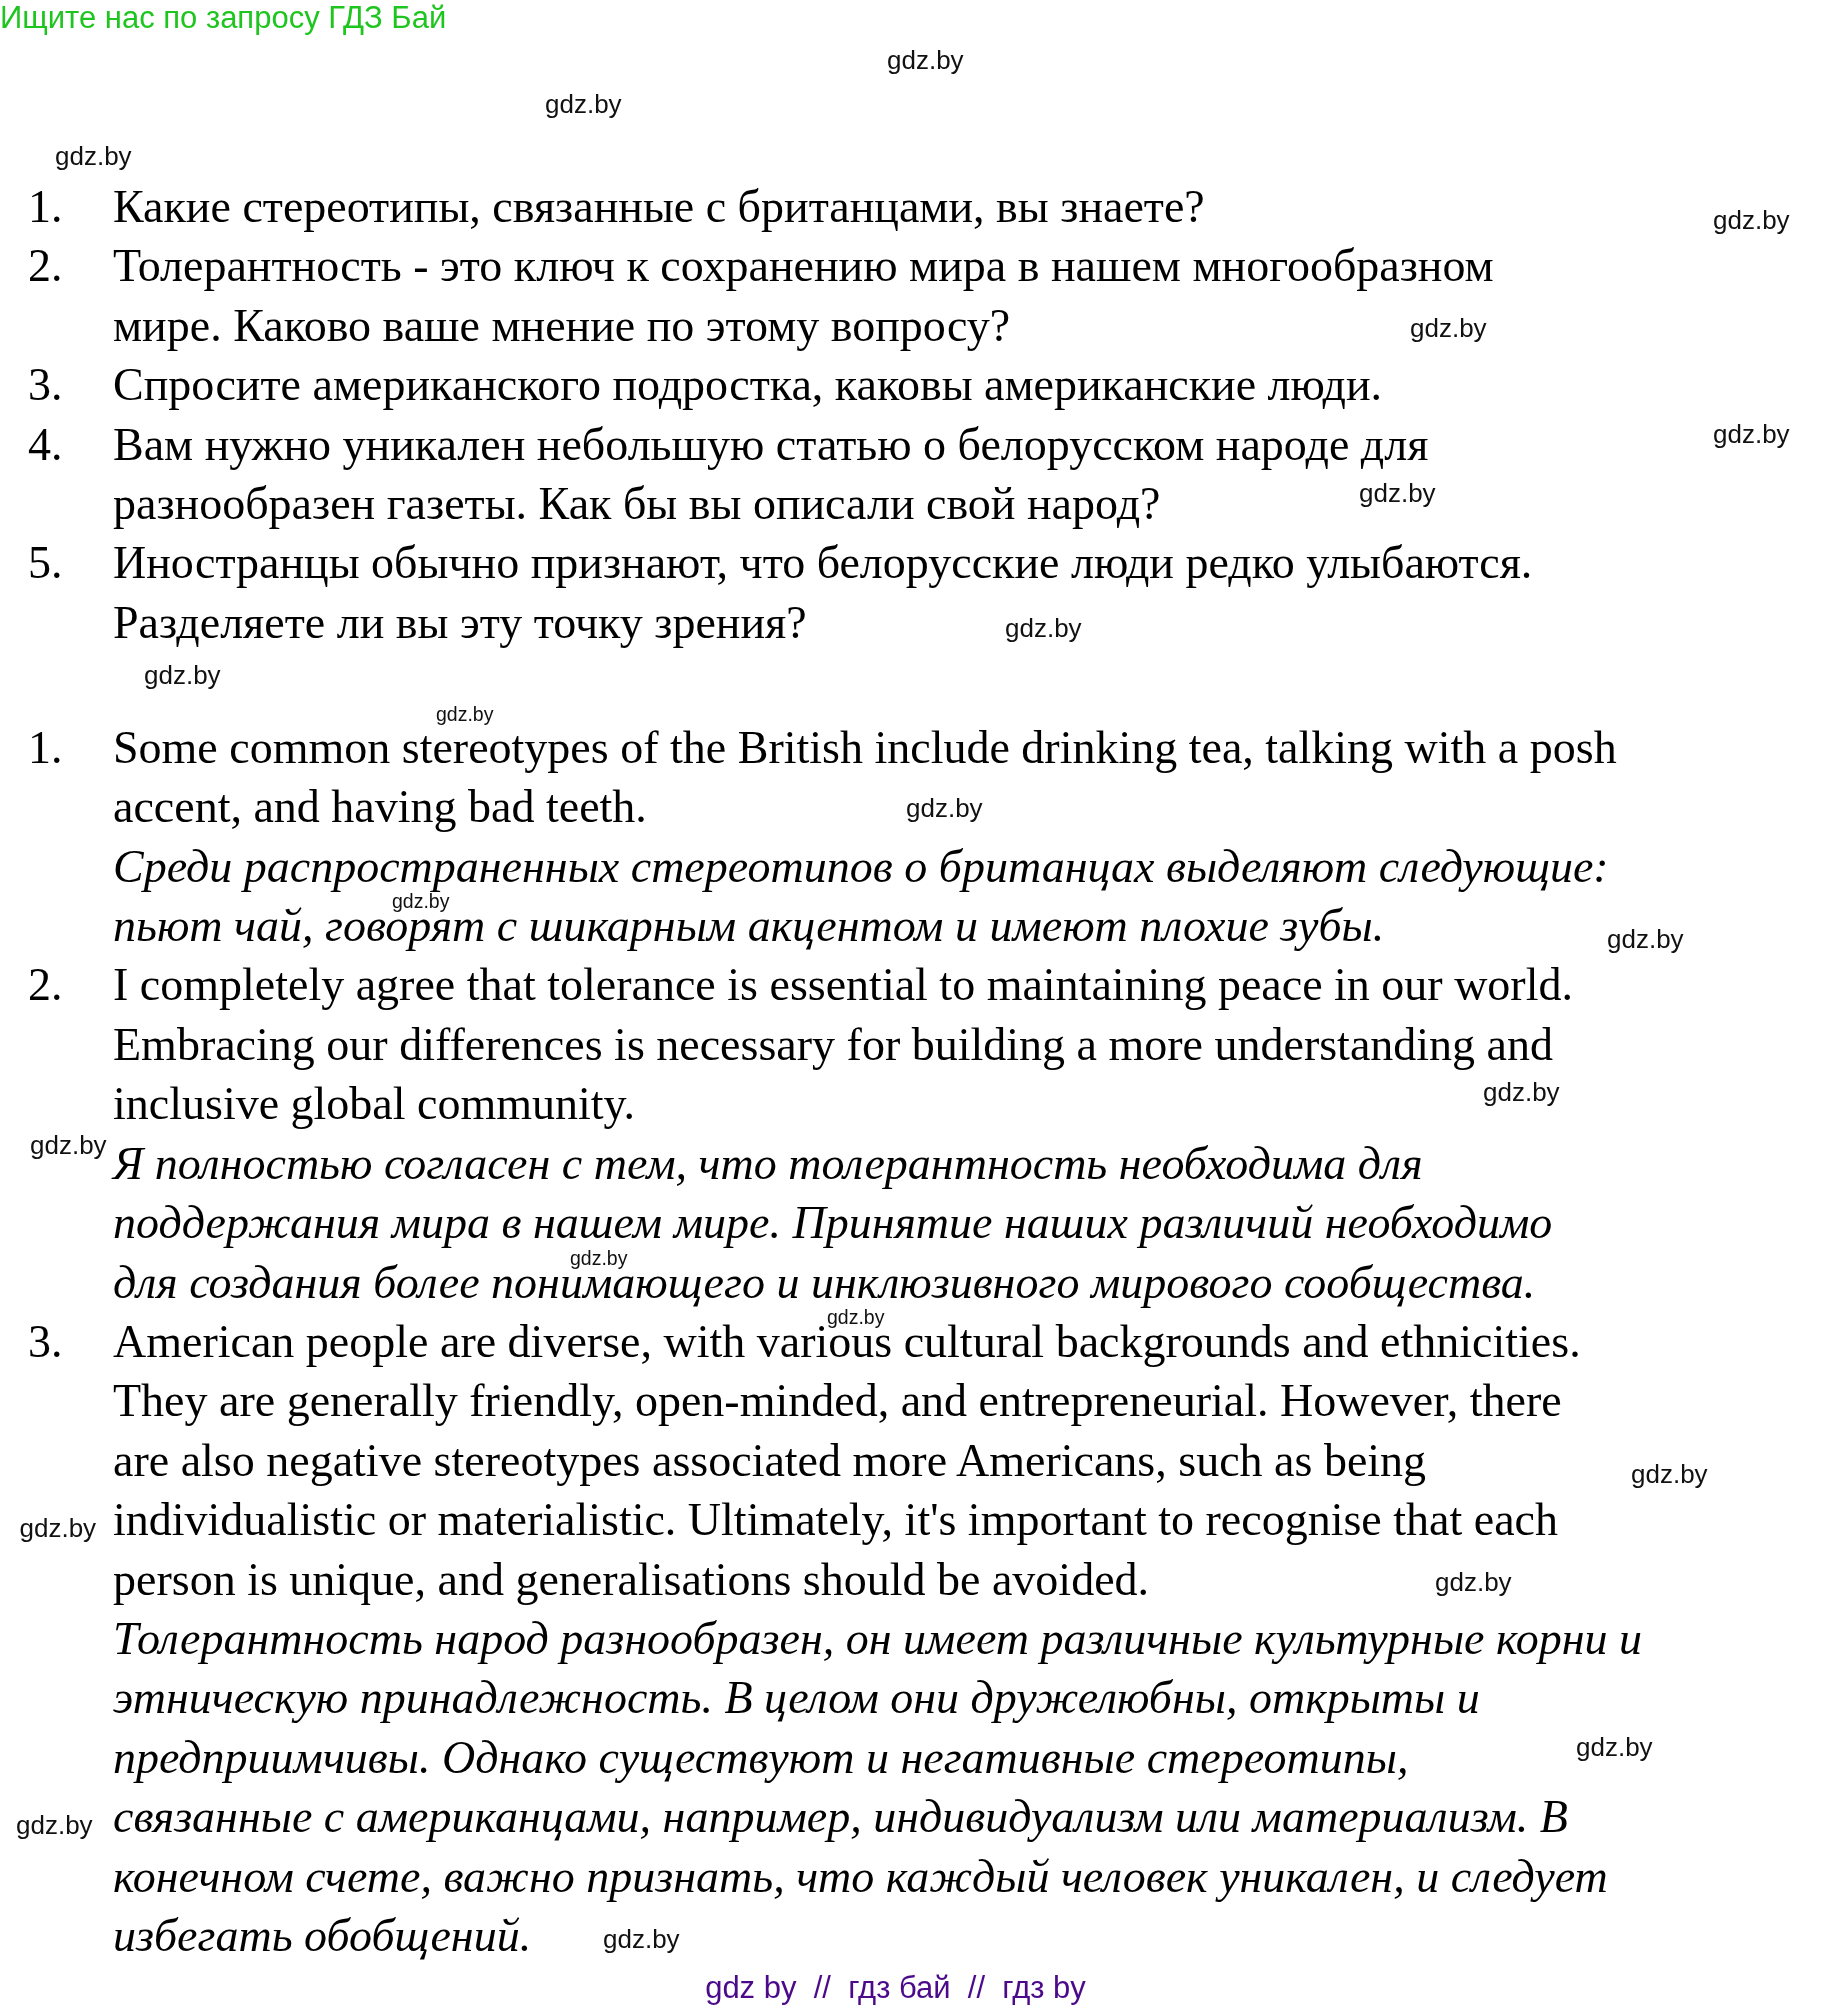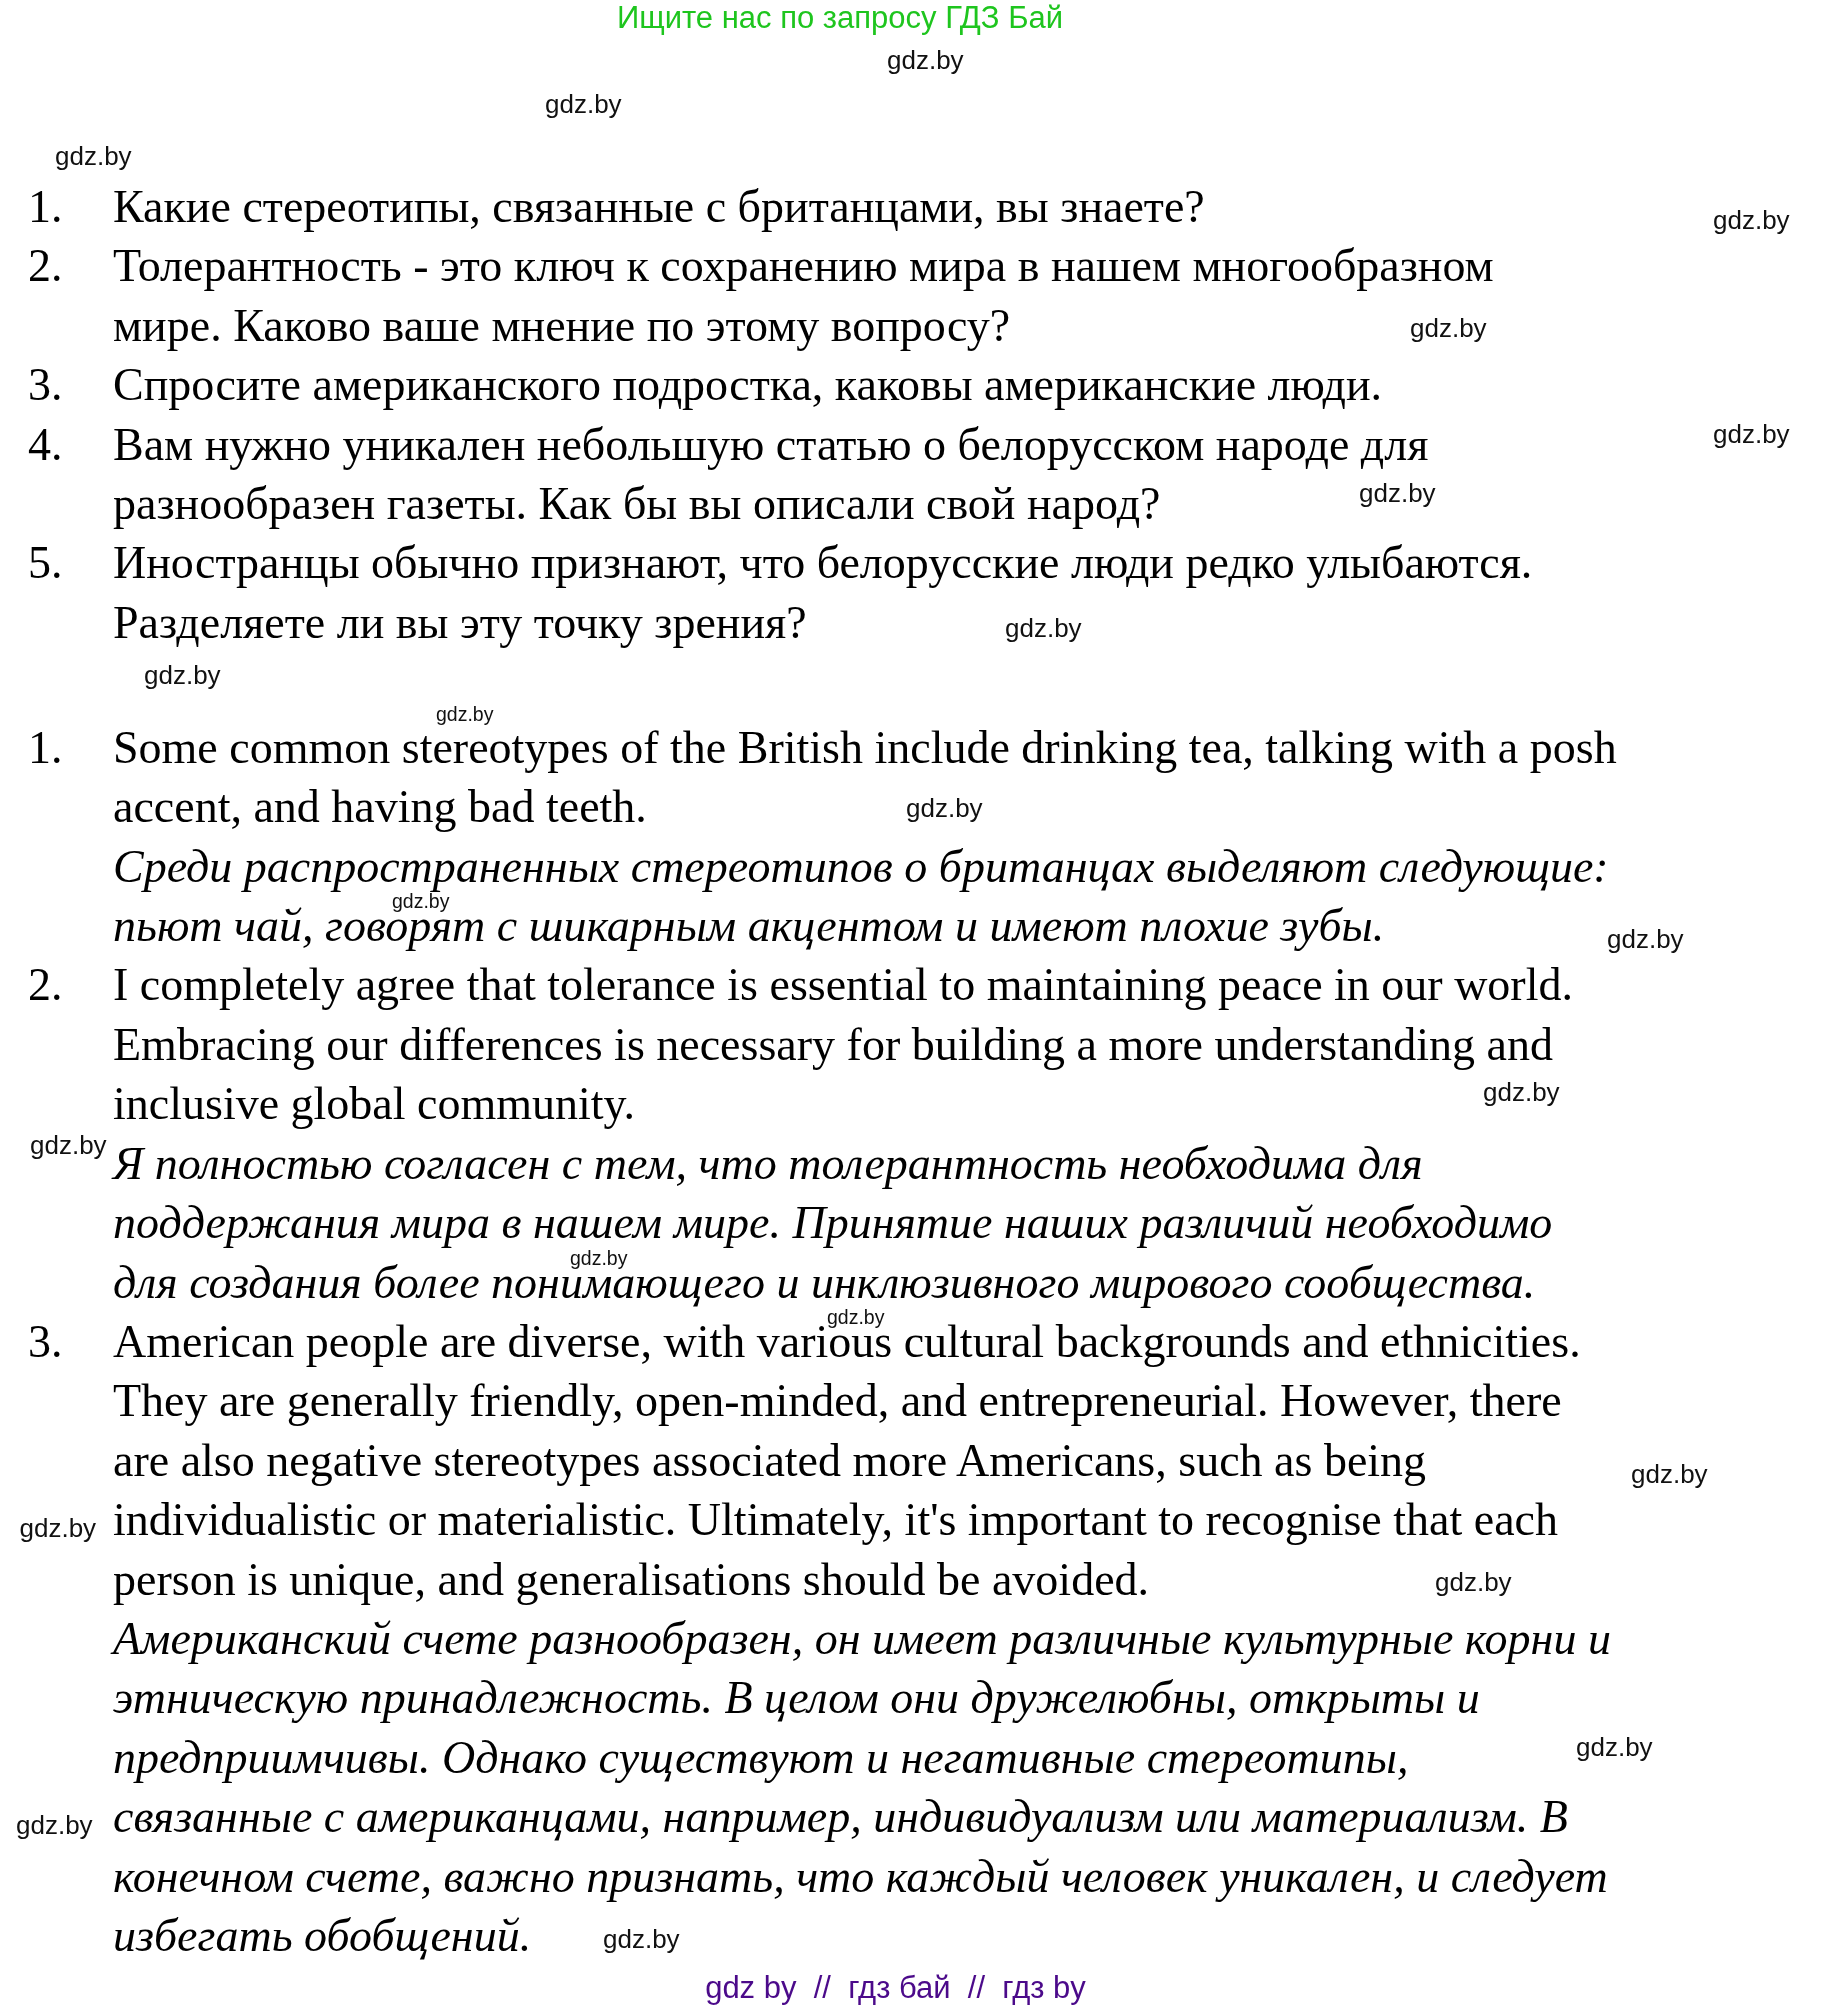--- a/index.html
+++ b/index.html
@@ -1,19 +1,19 @@
 <!DOCTYPE html>
 <html style="font-size:14px"><head>
 <meta charset="utf-8">
 <style>
   html, body { margin: 0; padding: 0; background: #ffffff; }
   body { width: 1834px; height: 2014px; position: relative; overflow: hidden; }
   .page { position: absolute; inset: 0; }
   .top-banner {
-    position: absolute; left: 0; width: 1680px; top: 0; text-align: center;
+    position: absolute; left: 0; width: 1680px; top: 0; text-align: left;
     font-family: "Liberation Sans", sans-serif; font-size: 31px; color: #1ec51e;
     line-height: 35px;
   }
   .section-title {
     position: absolute; left: 26.6px; top: 55px;
     font-family: "Liberation Serif", serif; font-style: italic; font-weight: bold;
     font-size: 53px; color: #000; line-height: 62px;
   }
   .wm {
     position: absolute; font-family: "Liberation Sans", sans-serif;
@@ -112,21 +112,21 @@
   <div class="line" style="top:1434px">
       <span class="txt">are also negative stereotypes associated more Americans, such as being</span>
     </div>
   <div class="line" style="top:1493px">
       <span class="txt">individualistic or materialistic. Ultimately, it's important to recognise that each</span>
     </div>
   <div class="line" style="top:1553px">
       <span class="txt">person is unique, and generalisations should be avoided.</span>
     </div>
   <div class="line it" style="top:1612px">
-      <span class="txt">Американский счете разнообразен, он имеет различные культурные корни и</span>
+      <span class="txt">Толерантность народ разнообразен, он имеет различные культурные корни и</span>
     </div>
   <div class="line it" style="top:1671px">
       <span class="txt">этническую принадлежность. В целом они дружелюбны, открыты и</span>
     </div>
   <div class="line it" style="top:1731px">
       <span class="txt">предприимчивы. Однако существуют и негативные стереотипы,</span>
     </div>
   <div class="line it" style="top:1790px">
       <span class="txt">связанные с американцами, например, индивидуализм или материализм. В</span>
     </div>

